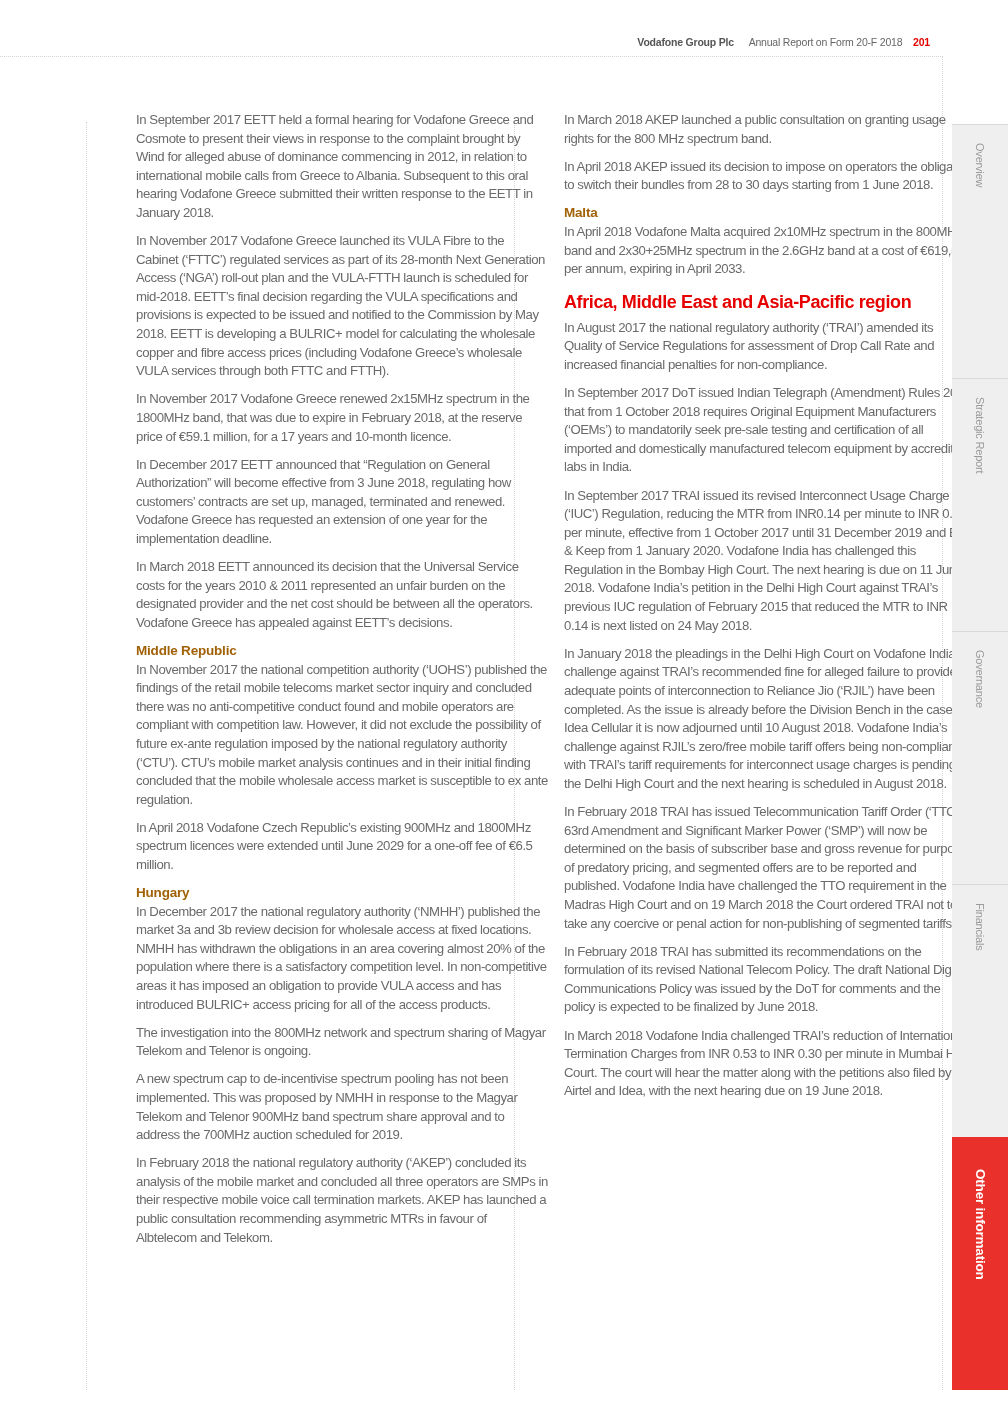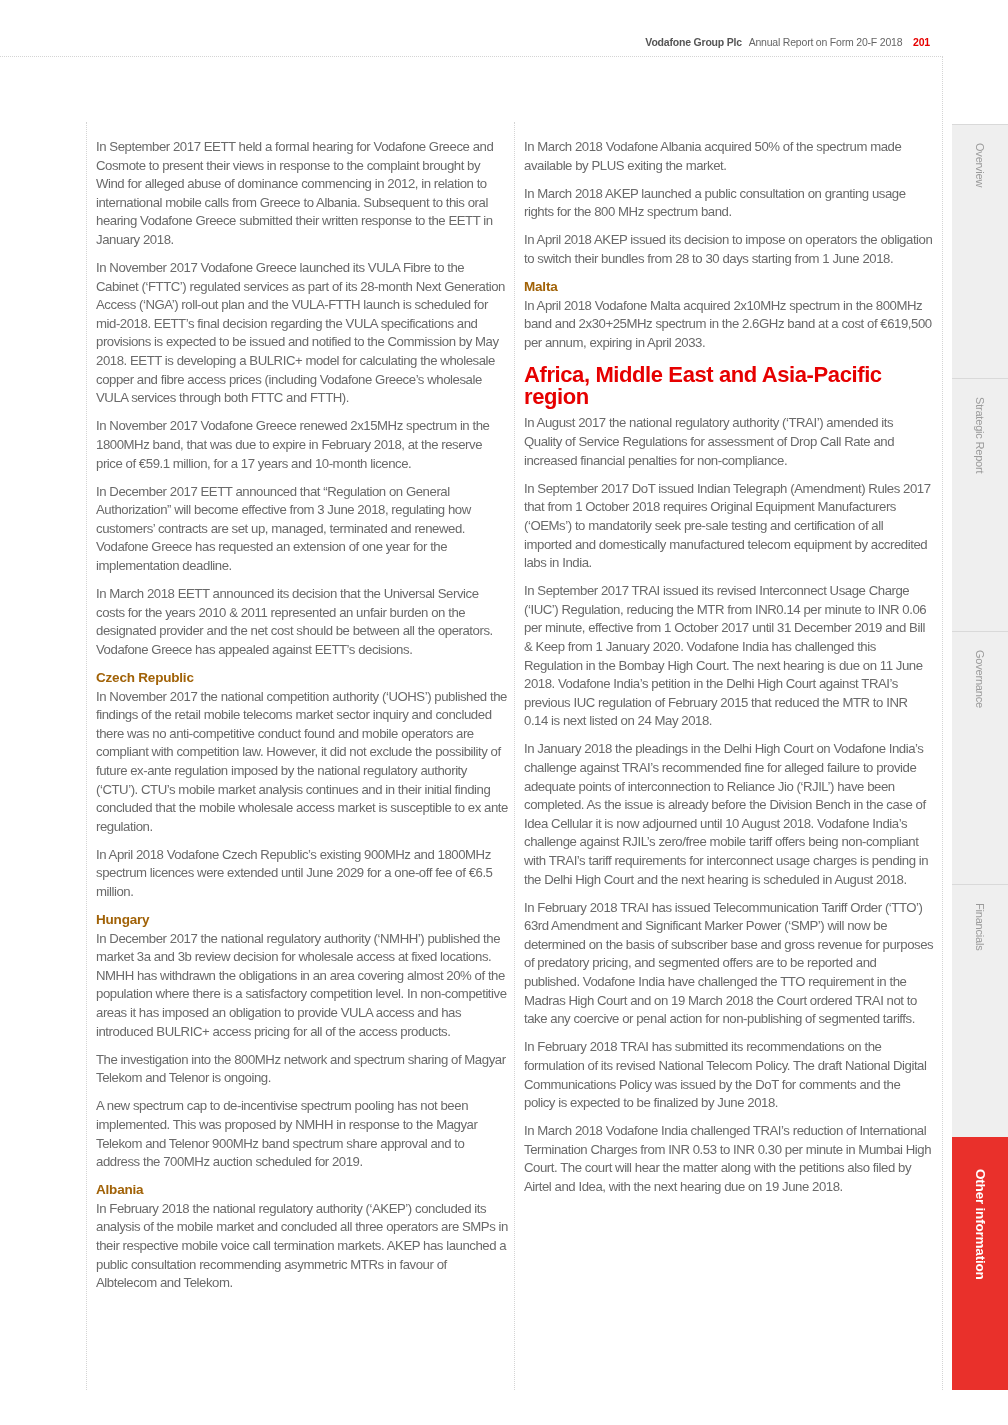--- a/index.html
+++ b/index.html
@@ -7,52 +7,53 @@
       width: 1008px; height: 1425px; position: relative; overflow: hidden;
       background: #ffffff;
       font-family: "Liberation Sans", sans-serif;
       color: #6a6a6a;
     }
     .header {
       position: absolute; right: 78px; top: 36px;
       font-size: 10.5px; white-space: nowrap; letter-spacing: -0.2px;
     }
     .header .company { color: #555; font-weight: bold; margin-top: 42px; }
-    .header .report { color: #666; margin-left: 4px; text-align: right; }
+    .header .report { color: #666; margin-left: 12px; text-align: right; }
     .header .pageno { color: #e60000; font-weight: bold; margin-left: 8px; }
     .top-rule {
       position: absolute; left: 0; top: 56px; width: 943px;
       border-top: 1px dotted #d4d4d4;
     }
     .right-rule {
       position: absolute; left: 942px; top: 56px; height: 1334px;
       border-left: 1px dotted #d4d4d4;
     }
     .left-rule {
       position: absolute; left: 86px; top: 122px; height: 1268px;
       border-left: 1px dotted #d4d4d4;
     }
     .mid-rule {
       position: absolute; left: 514px; top: 122px; height: 1268px;
       border-left: 1px dotted #d4d4d4;
     }
     .col {
-      position: absolute; top: 138px;
+      position: absolute; top: 111px;
       font-size: 13.2px; line-height: 18.6px; letter-spacing: -0.45px;
       color: #6a6a6a;
+      margin-left: 40px;
     }
     .col.left { left: 96px; width: 412px; }
     .col.right { left: 524px; width: 410px; }
     .col p { margin: 0 0 9.5px 0; }
     .col h3 {
       margin: 0; color: #a16207; font-size: 13.5px; line-height: 18.6px;
       font-weight: bold; letter-spacing: -0.2px;
     }
     .col h2 {
-      margin: 12px 0 6px 0; color: #e60000; font-size: 22px; line-height: 22px;
+      margin: 12px 0 6px 0; color: #e60000; font-size: 18px; line-height: 22px;
       font-weight: bold; letter-spacing: -0.4px;
     }
     .tabs {
       position: absolute; left: 952px; top: 124px; width: 56px; height: 1266px;
     }
     .tab {
       position: absolute; left: 0; width: 56px;
       background: #efefef;
       border-top: 1px solid #d9d9d9;
       box-sizing: border-box;
@@ -79,33 +80,31 @@
 <div class="right-rule"></div>
 <div class="left-rule"></div>
 <div class="mid-rule"></div>
 
 <div class="col left">
   <p>In September 2017 EETT held a formal hearing for Vodafone Greece and Cosmote to present their views in response to the complaint brought by Wind for alleged abuse of dominance commencing in 2012, in relation to international mobile calls from Greece to Albania. Subsequent to this oral hearing Vodafone Greece submitted their written response to the EETT in January 2018.</p>
   <p>In November 2017 Vodafone Greece launched its VULA Fibre to the Cabinet (‘FTTC’) regulated services as part of its 28-month Next Generation Access (‘NGA’) roll-out plan and the VULA-FTTH launch is scheduled for mid-2018. EETT’s final decision regarding the VULA specifications and provisions is expected to be issued and notified to the Commission by May 2018. EETT is developing a BULRIC+ model for calculating the wholesale copper and fibre access prices (including Vodafone Greece’s wholesale VULA services through both FTTC and FTTH).</p>
   <p>In November 2017 Vodafone Greece renewed 2x15MHz spectrum in the 1800MHz band, that was due to expire in February 2018, at the reserve price of €59.1 million, for a 17 years and 10-month licence.</p>
   <p>In December 2017 EETT announced that “Regulation on General Authorization” will become effective from 3 June 2018, regulating how customers’ contracts are set up, managed, terminated and renewed. Vodafone Greece has requested an extension of one year for the implementation deadline.</p>
   <p>In March 2018 EETT announced its decision that the Universal Service costs for the years 2010 &amp; 2011 represented an unfair burden on the designated provider and the net cost should be between all the operators. Vodafone Greece has appealed against EETT’s decisions.</p>
-  <h3>Czech Republic</h3>
+  <h3>Middle Republic</h3>
   <p>In November 2017 the national competition authority (‘UOHS’) published the findings of the retail mobile telecoms market sector inquiry and concluded there was no anti-competitive conduct found and mobile operators are compliant with competition law. However, it did not exclude the possibility of future ex-ante regulation imposed by the national regulatory authority (‘CTU’). CTU’s mobile market analysis continues and in their initial finding concluded that the mobile wholesale access market is susceptible to ex ante regulation.</p>
   <p>In April 2018 Vodafone Czech Republic’s existing 900MHz and 1800MHz spectrum licences were extended until June 2029 for a one-off fee of €6.5 million.</p>
   <h3>Hungary</h3>
   <p>In December 2017 the national regulatory authority (‘NMHH’) published the market 3a and 3b review decision for wholesale access at fixed locations. NMHH has withdrawn the obligations in an area covering almost 20% of the population where there is a satisfactory competition level. In non-competitive areas it has imposed an obligation to provide VULA access and has introduced BULRIC+ access pricing for all of the access products.</p>
   <p>The investigation into the 800MHz network and spectrum sharing of Magyar Telekom and Telenor is ongoing.</p>
   <p>A new spectrum cap to de-incentivise spectrum pooling has not been implemented. This was proposed by NMHH in response to the Magyar Telekom and Telenor 900MHz band spectrum share approval and to address the 700MHz auction scheduled for 2019.</p>
-  <h3>Albania</h3>
   <p>In February 2018 the national regulatory authority (‘AKEP’) concluded its analysis of the mobile market and concluded all three operators are SMPs in their respective mobile voice call termination markets. AKEP has launched a public consultation recommending asymmetric MTRs in favour of Albtelecom and Telekom.</p>
 </div>
 
 <div class="col right">
-  <p>In March 2018 Vodafone Albania acquired 50% of the spectrum made available by PLUS exiting the market.</p>
   <p>In March 2018 AKEP launched a public consultation on granting usage rights for the 800 MHz spectrum band.</p>
   <p>In April 2018 AKEP issued its decision to impose on operators the obligation to switch their bundles from 28 to 30 days starting from 1 June 2018.</p>
   <h3>Malta</h3>
   <p>In April 2018 Vodafone Malta acquired 2x10MHz spectrum in the 800MHz band and 2x30+25MHz spectrum in the 2.6GHz band at a cost of €619,500 per annum, expiring in April 2033.</p>
   <h2>Africa, Middle East and Asia-Pacific region</h2>
   <p>In August 2017 the national regulatory authority (‘TRAI’) amended its Quality of Service Regulations for assessment of Drop Call Rate and increased financial penalties for non-compliance.</p>
   <p>In September 2017 DoT issued Indian Telegraph (Amendment) Rules 2017 that from 1 October 2018 requires Original Equipment Manufacturers (‘OEMs’) to mandatorily seek pre-sale testing and certification of all imported and domestically manufactured telecom equipment by accredited labs in India.</p>
   <p>In September 2017 TRAI issued its revised Interconnect Usage Charge (‘IUC’) Regulation, reducing the MTR from INR0.14 per minute to INR 0.06 per minute, effective from 1 October 2017 until 31 December 2019 and Bill &amp; Keep from 1 January 2020. Vodafone India has challenged this Regulation in the Bombay High Court. The next hearing is due on 11 June 2018. Vodafone India’s petition in the Delhi High Court against TRAI’s previous IUC regulation of February 2015 that reduced the MTR to INR 0.14 is next listed on 24 May 2018.</p>
   <p>In January 2018 the pleadings in the Delhi High Court on Vodafone India’s challenge against TRAI’s recommended fine for alleged failure to provide adequate points of interconnection to Reliance Jio (‘RJIL’) have been completed. As the issue is already before the Division Bench in the case of Idea Cellular it is now adjourned until 10 August 2018. Vodafone India’s challenge against RJIL’s zero/free mobile tariff offers being non-compliant with TRAI’s tariff requirements for interconnect usage charges is pending in the Delhi High Court and the next hearing is scheduled in August 2018.</p>
   <p>In February 2018 TRAI has issued Telecommunication Tariff Order (‘TTO’) 63rd Amendment and Significant Marker Power (‘SMP’) will now be determined on the basis of subscriber base and gross revenue for purposes of predatory pricing, and segmented offers are to be reported and published. Vodafone India have challenged the TTO requirement in the Madras High Court and on 19 March 2018 the Court ordered TRAI not to take any coercive or penal action for non-publishing of segmented tariffs.</p>

